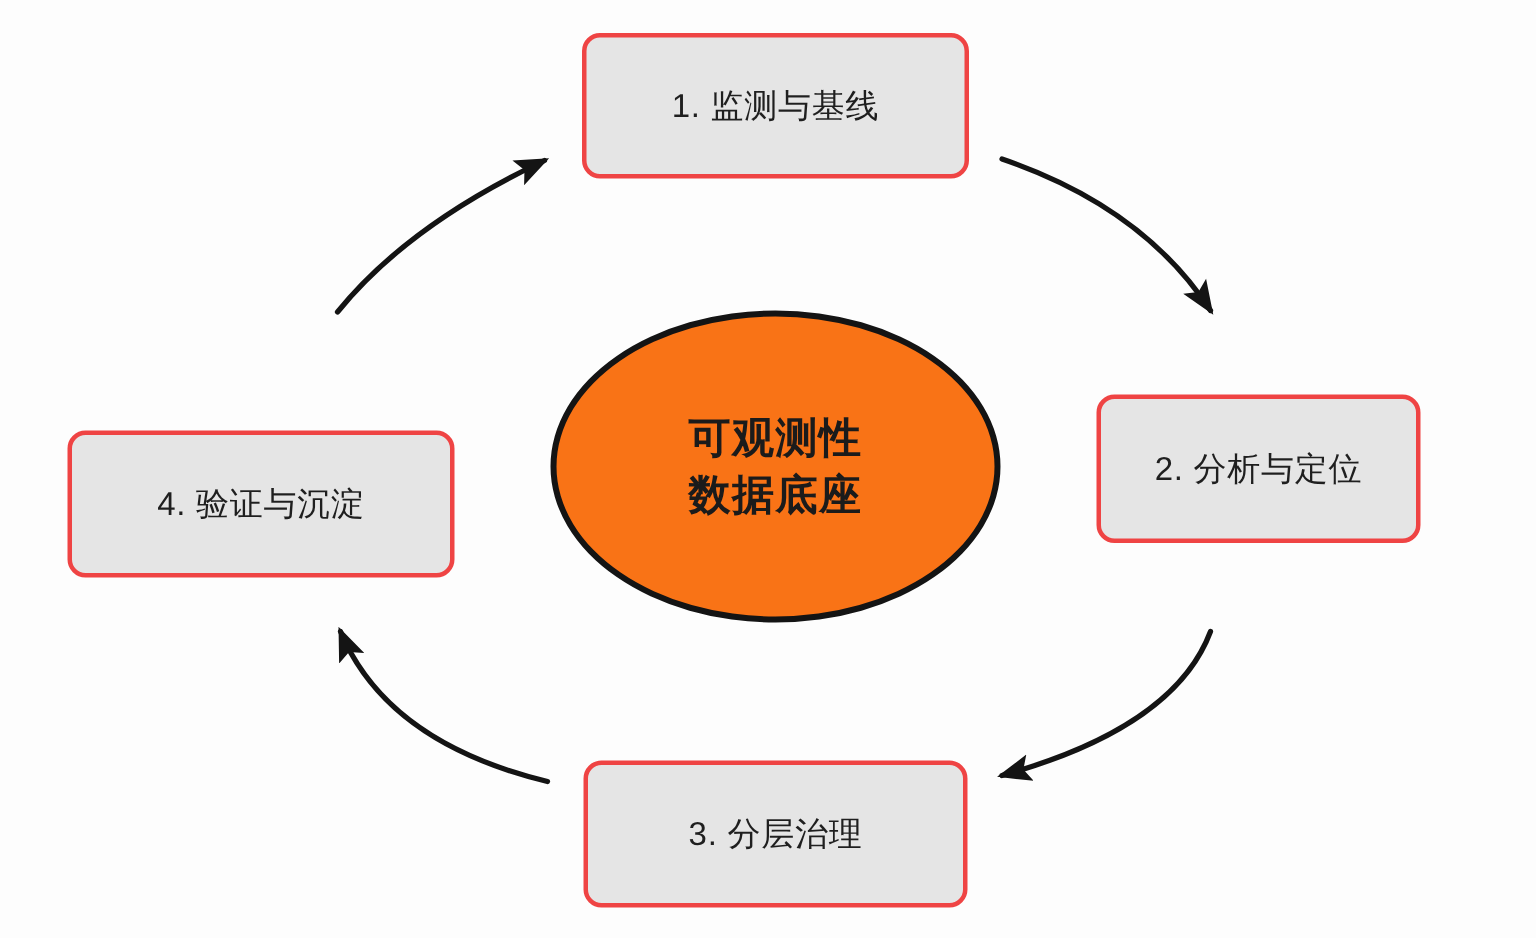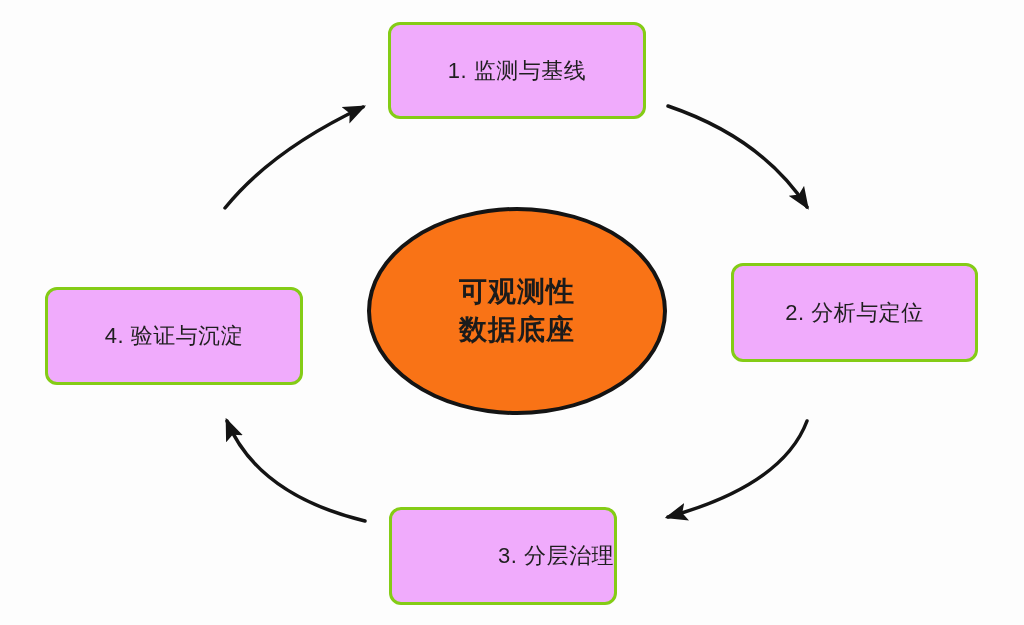--- a/index.html
+++ b/index.html
@@ -20,33 +20,33 @@
     position: absolute;
     left: 0;
     top: 0;
     width: 1024px;
     height: 625px;
     pointer-events: none;
   }
   .node {
     position: absolute;
     box-sizing: border-box;
-    border: 3px solid #84cc16;
+    border: 3px solid #ef4444;
     border-radius: 12px;
-    background: #f0abfc;
+    background: #e5e5e5;
     display: flex;
     align-items: center;
     justify-content: center;
     font-size: 22px;
     letter-spacing: 0.5px;
     color: #1f1f1f;
   }
   .node-top    { left: 388px; top: 22px;  width: 258px; height: 97px; }
-  .node-right  { left: 731px; top: 263px; width: 247px; height: 99px; }
-  .node-bottom { left: 389px; top: 507px; width: 228px; height: 98px; justify-content: flex-end; }
+  .node-right  { left: 731px; top: 263px; width: 216px; height: 99px; }
+  .node-bottom { left: 389px; top: 507px; width: 256px; height: 98px; }
   .node-left   { left: 45px;  top: 263px; width: 258px; height: 98px; margin-top: 24px; }
   .hub {
     position: absolute;
     left: 367px;
     top: 207px;
     width: 300px;
     height: 208px;
     box-sizing: border-box;
     border: 4px solid #141414;
     border-radius: 50%;

